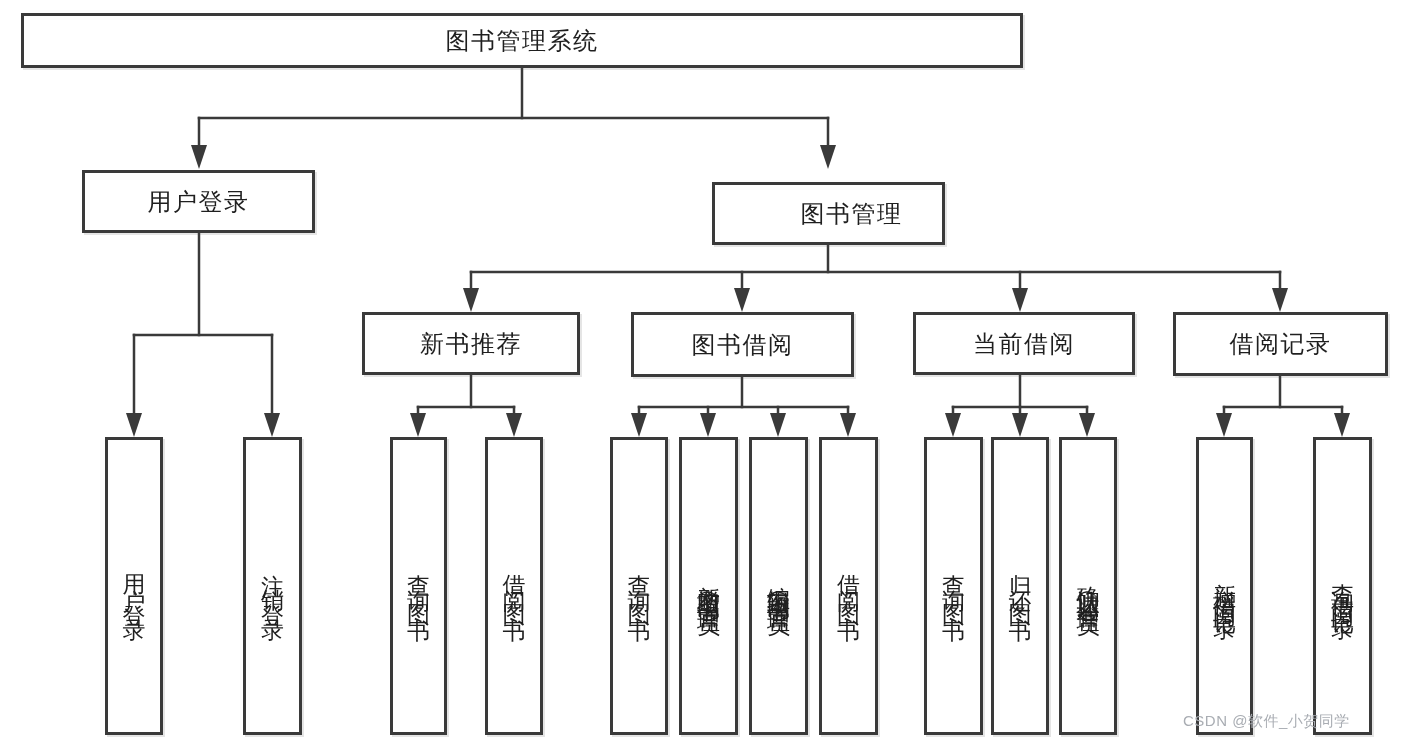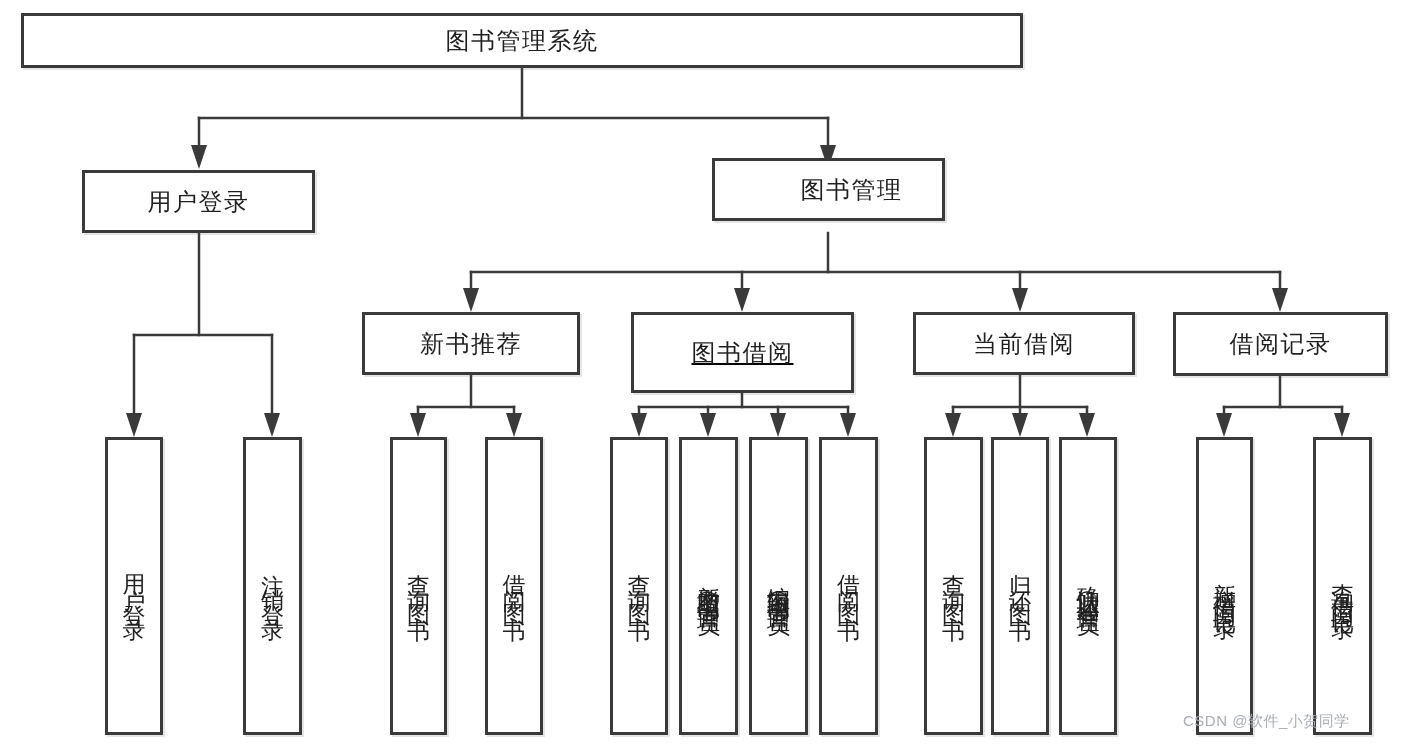--- a/index.html
+++ b/index.html
@@ -36,23 +36,23 @@
     writing-mode: vertical-rl;
     text-orientation: mixed;
     font-size: 23px; line-height: 1; color: var(--text);
   }
   .loose  { letter-spacing: 15px; }
   .medium { letter-spacing: 7px; }
   .tight  { letter-spacing: 4px; }
   
   #n-root { left: 21px;  top: 13px;  width: 1002px; height: 55px; }
   #n-login{ left: 82px;  top: 170px; width: 233px;  height: 63px; }
-  #n-mgmt { left: 712px; top: 158px; width: 233px;  height: 63px; padding-left: 46px; }
+  #n-mgmt { left: 712px; top: 182px; width: 233px;  height: 63px; padding-left: 46px; }
   #n-rec  { left: 362px; top: 312px; width: 218px;  height: 63px; }
-  #n-bor  { left: 631px; top: 312px; width: 223px;  height: 81px; text-decoration: underline; }
+  #n-bor  { left: 631px; top: 312px; width: 223px;  height: 65px; }
   #n-cur  { left: 913px; top: 312px; width: 222px;  height: 63px; text-align: right; }
   #n-recd { left: 1173px;top: 312px; width: 215px;  height: 64px; }
   .leaf   { top: 437px; height: 298px; }
   #l-u1 { left: 105px;  width: 58px; }
   #l-u2 { left: 243px;  width: 59px; }
   #l-a1 { left: 390px;  width: 57px; }
   #l-a2 { left: 485px;  width: 58px; }
   #l-b1 { left: 610px;  width: 58px; }
   #l-b2 { left: 679px;  width: 59px; }
   #l-b3 { left: 749px;  width: 59px; }

